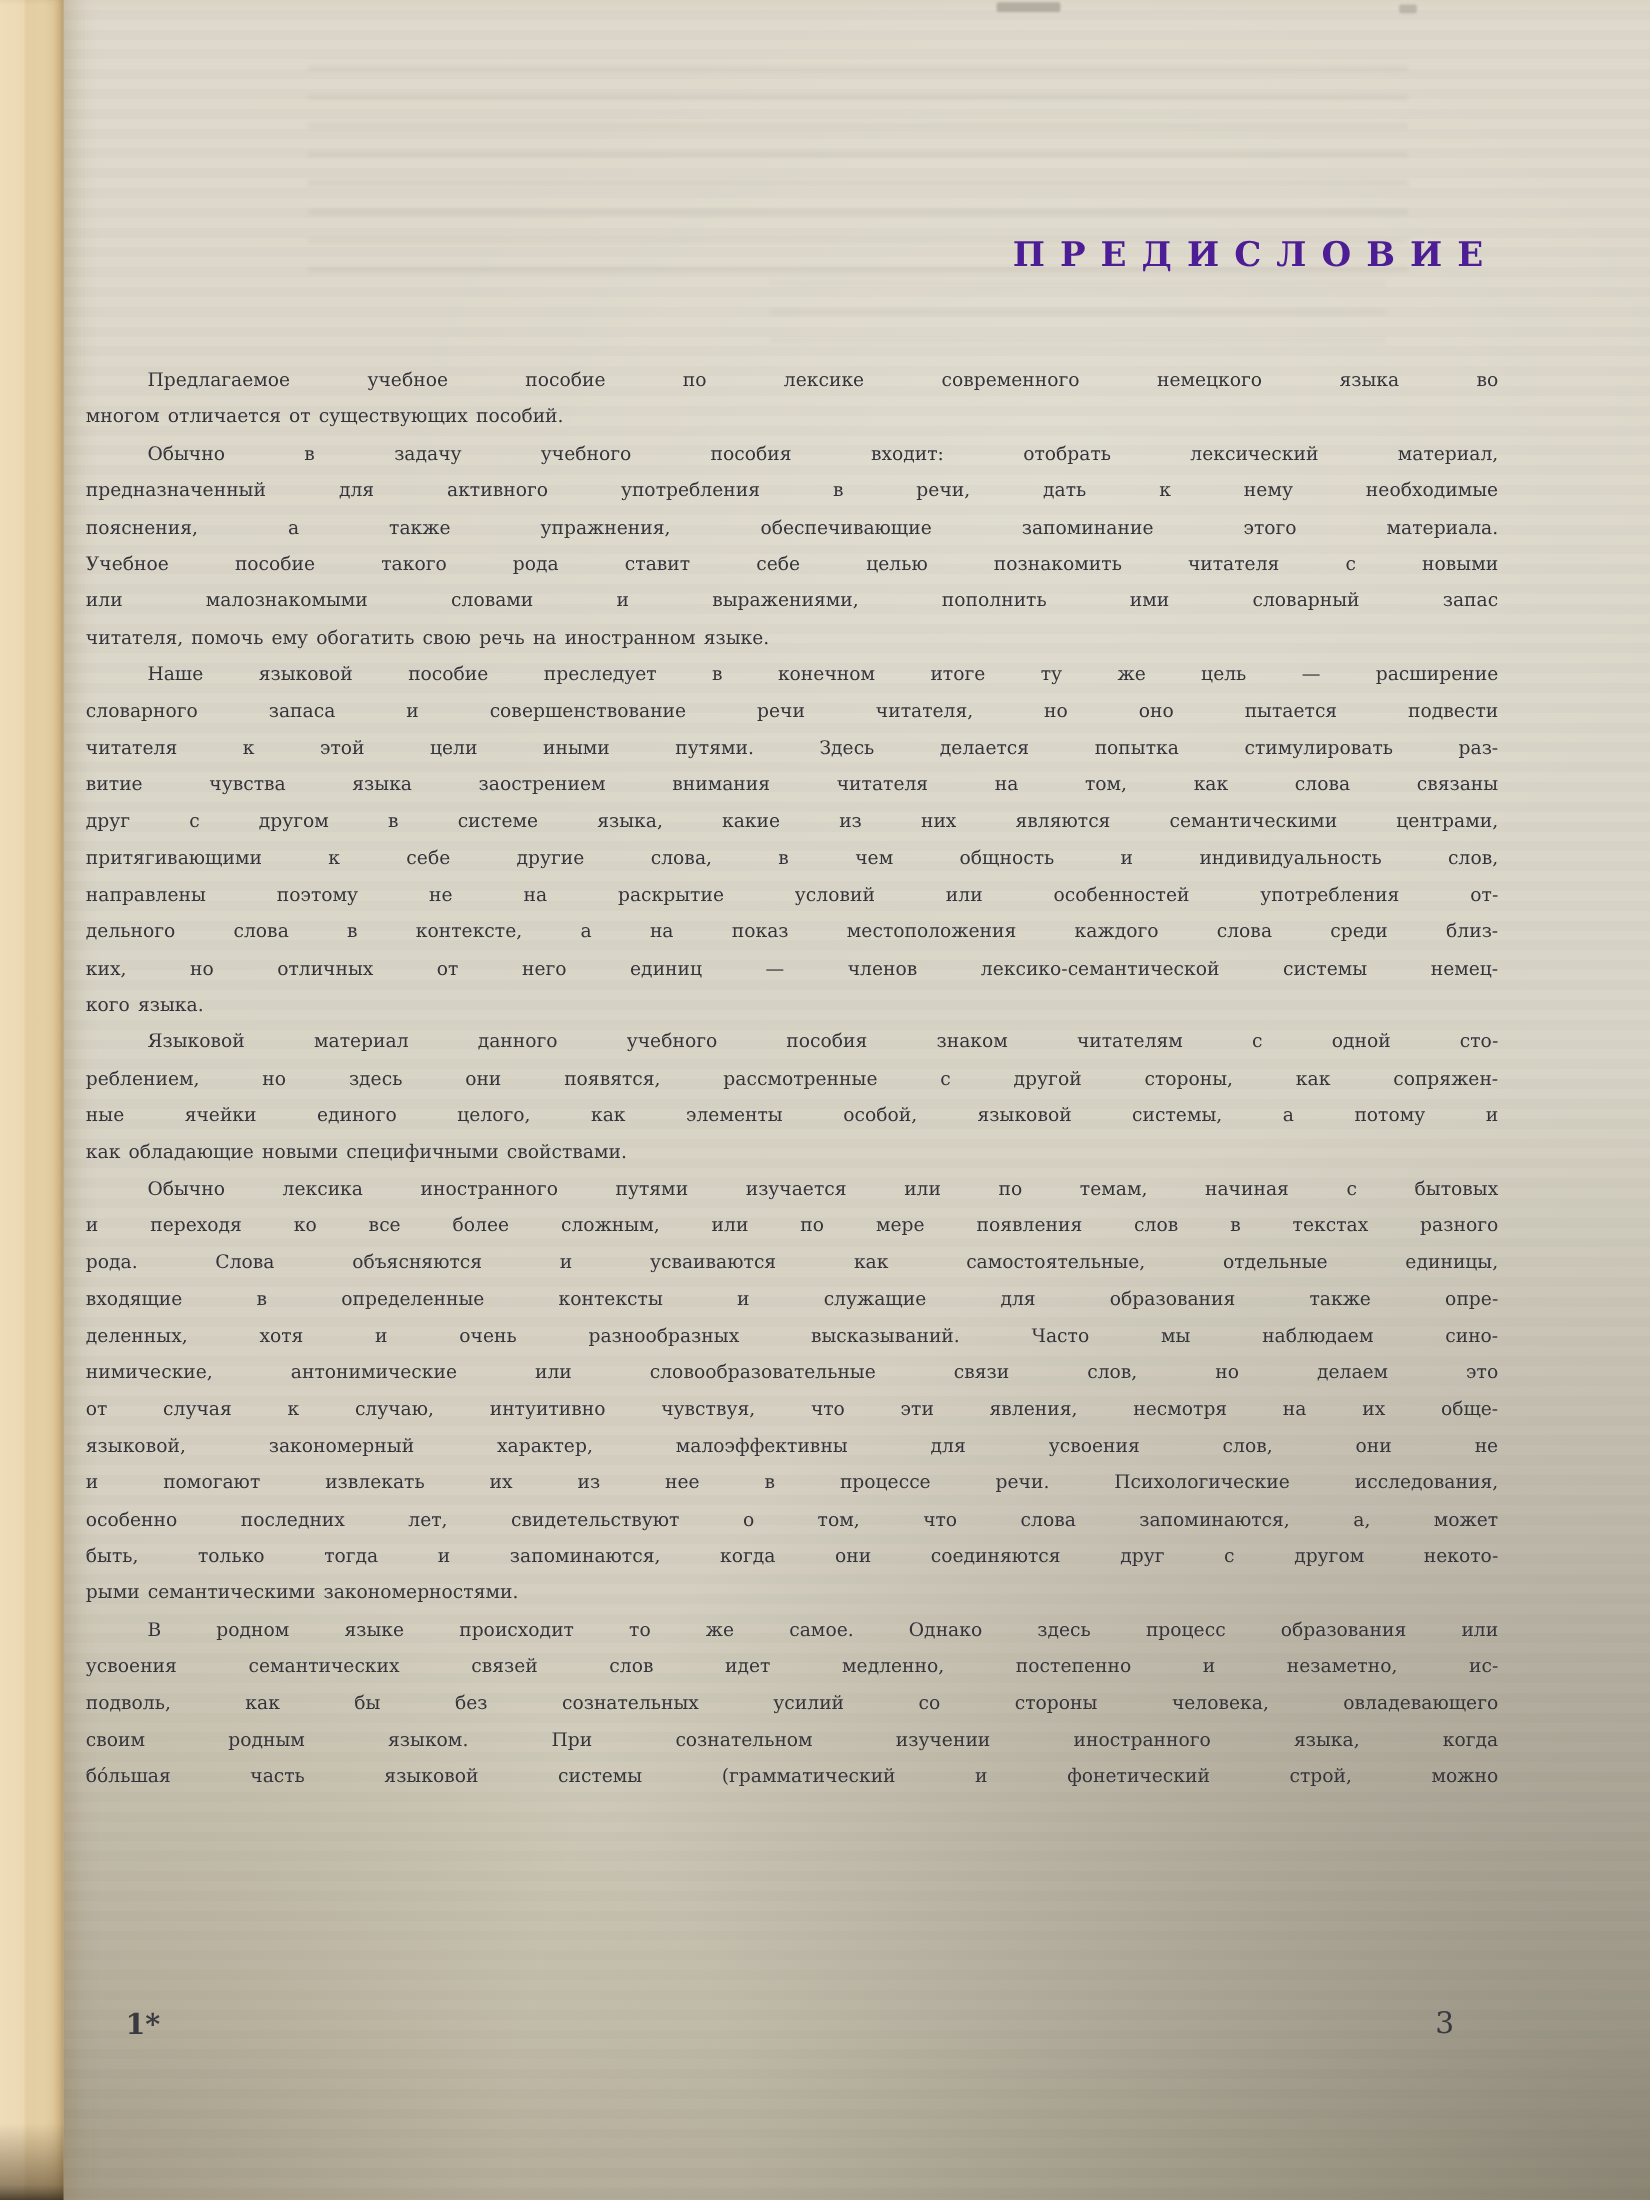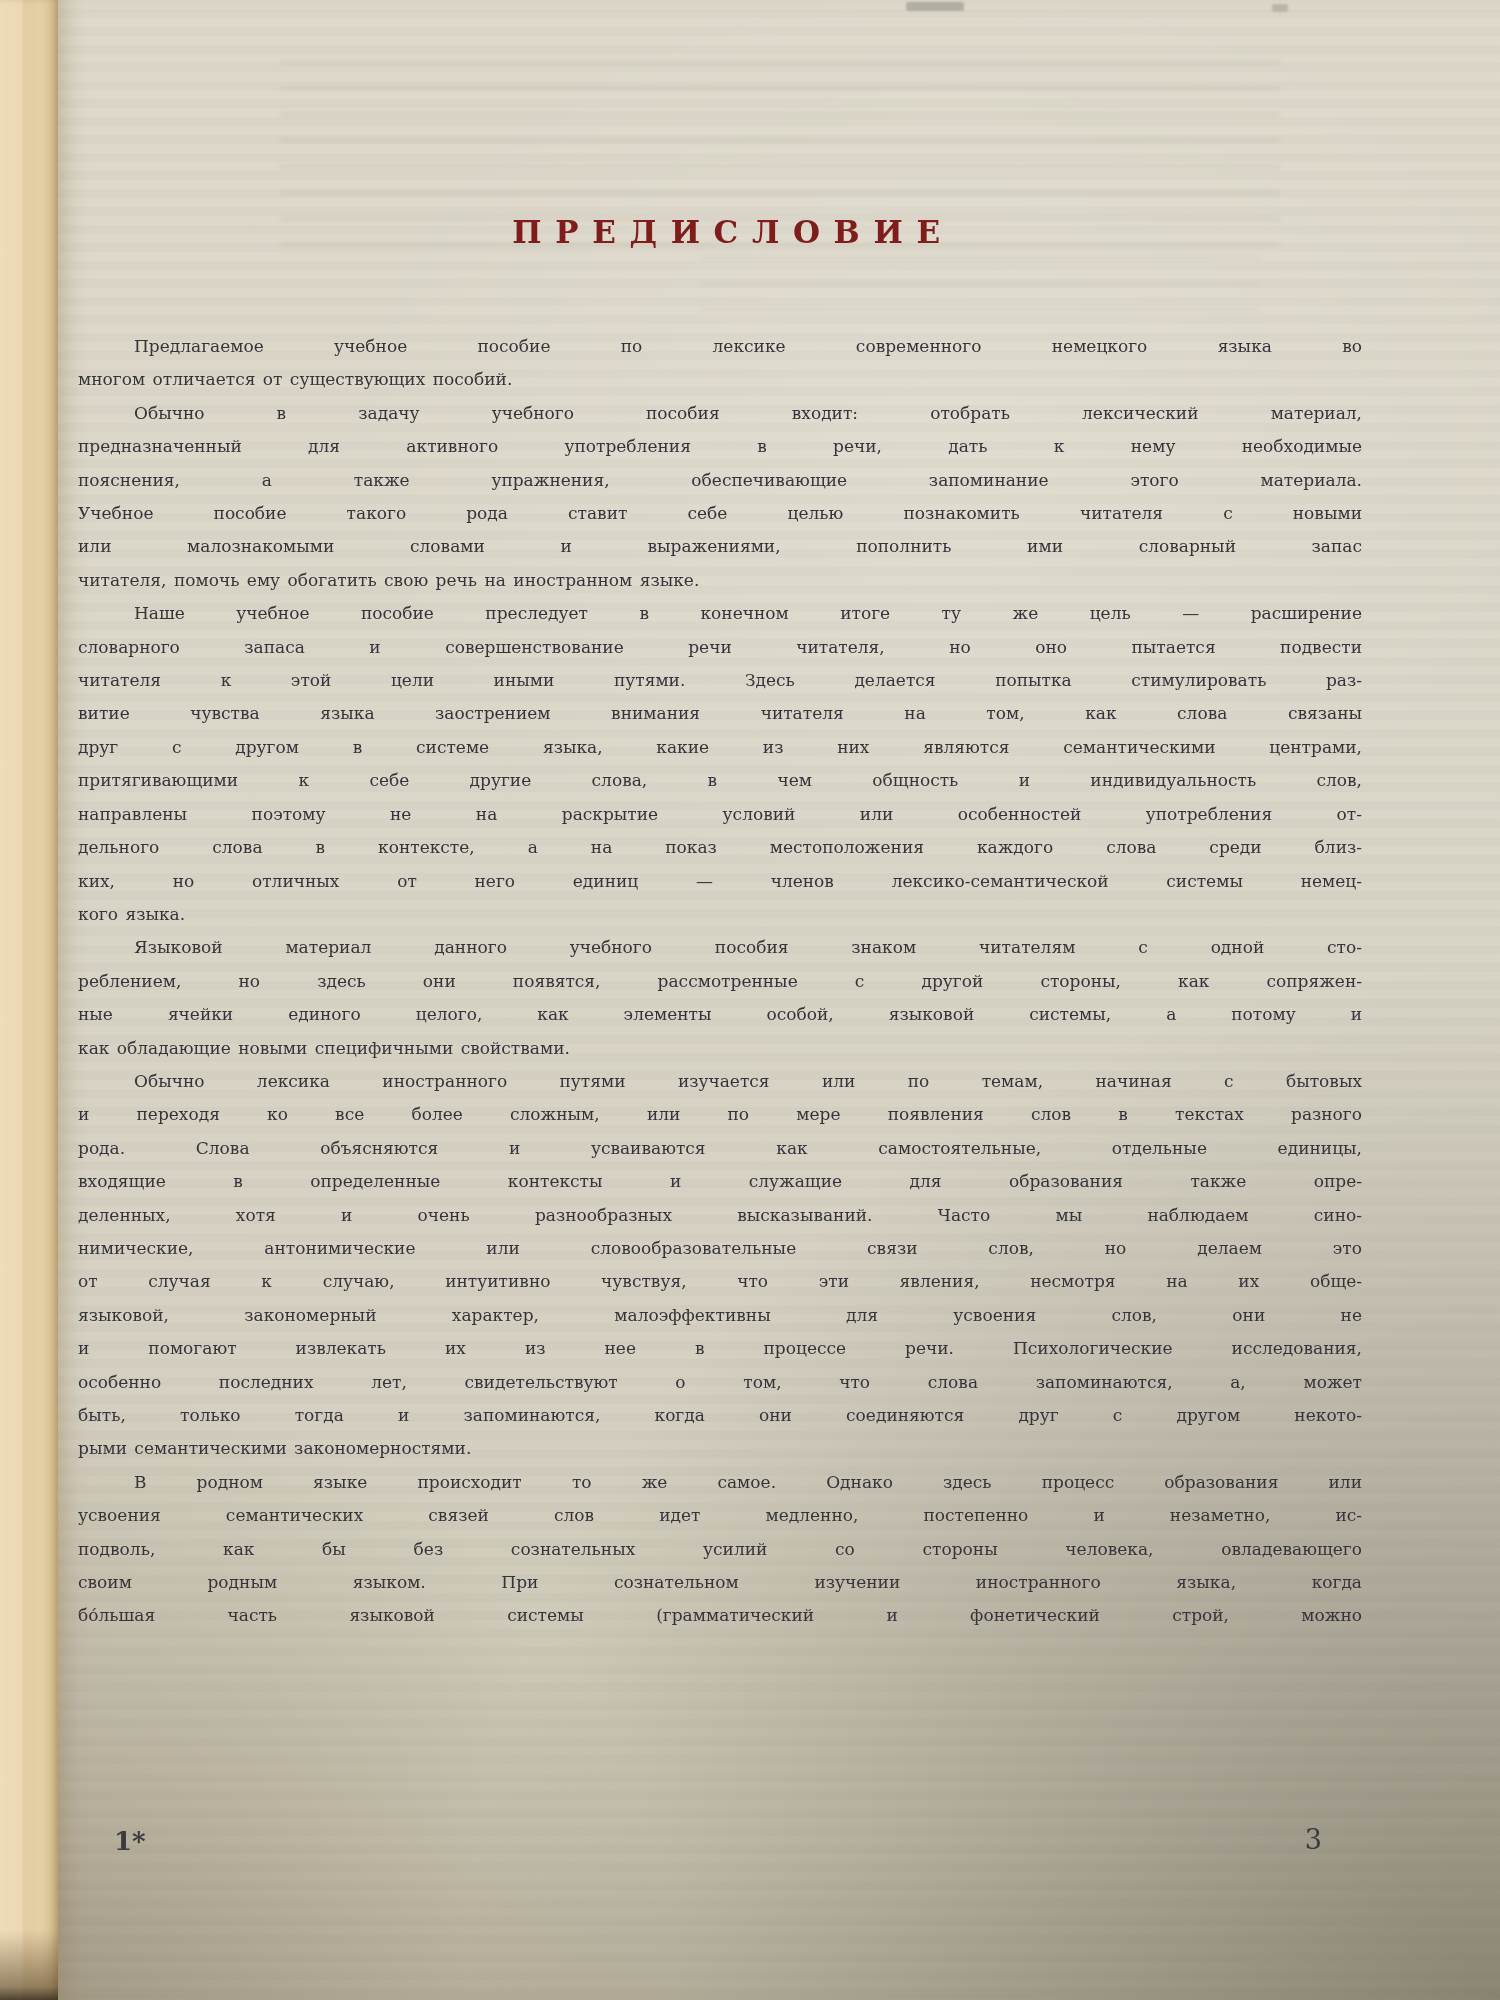--- a/index.html
+++ b/index.html
@@ -44,23 +44,23 @@
     position:absolute;pointer-events:none;opacity:.16;filter:blur(2px);
     background:repeating-linear-gradient(180deg,rgba(120,115,100,.5) 0 5px,rgba(0,0,0,0) 5px 26px);
   }
   .mark{position:absolute;background:#4a4640;border-radius:2px;opacity:.5;}
   
   .content{
     position:absolute;left:78px;top:0;width:1284px;color:#35343b;
   }
   .title{
     position:absolute;left:0;top:214px;width:100%;
-    text-align:center;padding-left:26px;box-sizing:border-box;
+    text-align:right;padding-left:26px;box-sizing:border-box;
     font-size:31px;font-weight:bold;letter-spacing:.44em;
-    color:#7f1d1d;white-space:nowrap;
+    color:#4c1d95;white-space:nowrap;
   }
   .body{
     position:absolute;left:0;top:330px;width:100%;
     font-size:17px;line-height:33.4px;word-spacing:2px;
   }
   .para{margin:0;}
   .line{
     text-align:justify;text-align-last:justify;
     min-height:33.4px;
   }
@@ -96,21 +96,21 @@
         </div>
         <div class="para">
           <div class="line first">Обычно в задачу учебного пособия входит: отобрать лексический материал,</div>
           <div class="line">предназначенный для активного употребления в речи, дать к нему необходимые</div>
           <div class="line">пояснения, а также упражнения, обеспечивающие запоминание этого материала.</div>
           <div class="line">Учебное пособие такого рода ставит себе целью познакомить читателя с новыми</div>
           <div class="line">или малознакомыми словами и выражениями, пополнить ими словарный запас</div>
           <div class="line last">читателя, помочь ему обогатить свою речь на иностранном языке.</div>
         </div>
         <div class="para">
-          <div class="line first">Наше учебное пособие преследует в конечном итоге ту же цель — расширение</div>
+          <div class="line first">Наше языковой пособие преследует в конечном итоге ту же цель — расширение</div>
           <div class="line">словарного запаса и совершенствование речи читателя, но оно пытается подвести</div>
           <div class="line">читателя к этой цели иными путями. Здесь делается попытка стимулировать раз-</div>
           <div class="line">витие чувства языка заострением внимания читателя на том, как слова связаны</div>
           <div class="line">друг с другом в системе языка, какие из них являются семантическими центрами,</div>
           <div class="line">притягивающими к себе другие слова, в чем общность и индивидуальность слов,</div>
           <div class="line">направлены поэтому не на раскрытие условий или особенностей употребления от-</div>
           <div class="line">дельного слова в контексте, а на показ местоположения каждого слова среди близ-</div>
           <div class="line">ких, но отличных от него единиц — членов лексико-семантической системы немец-</div>
           <div class="line last">кого языка.</div>
         </div>

